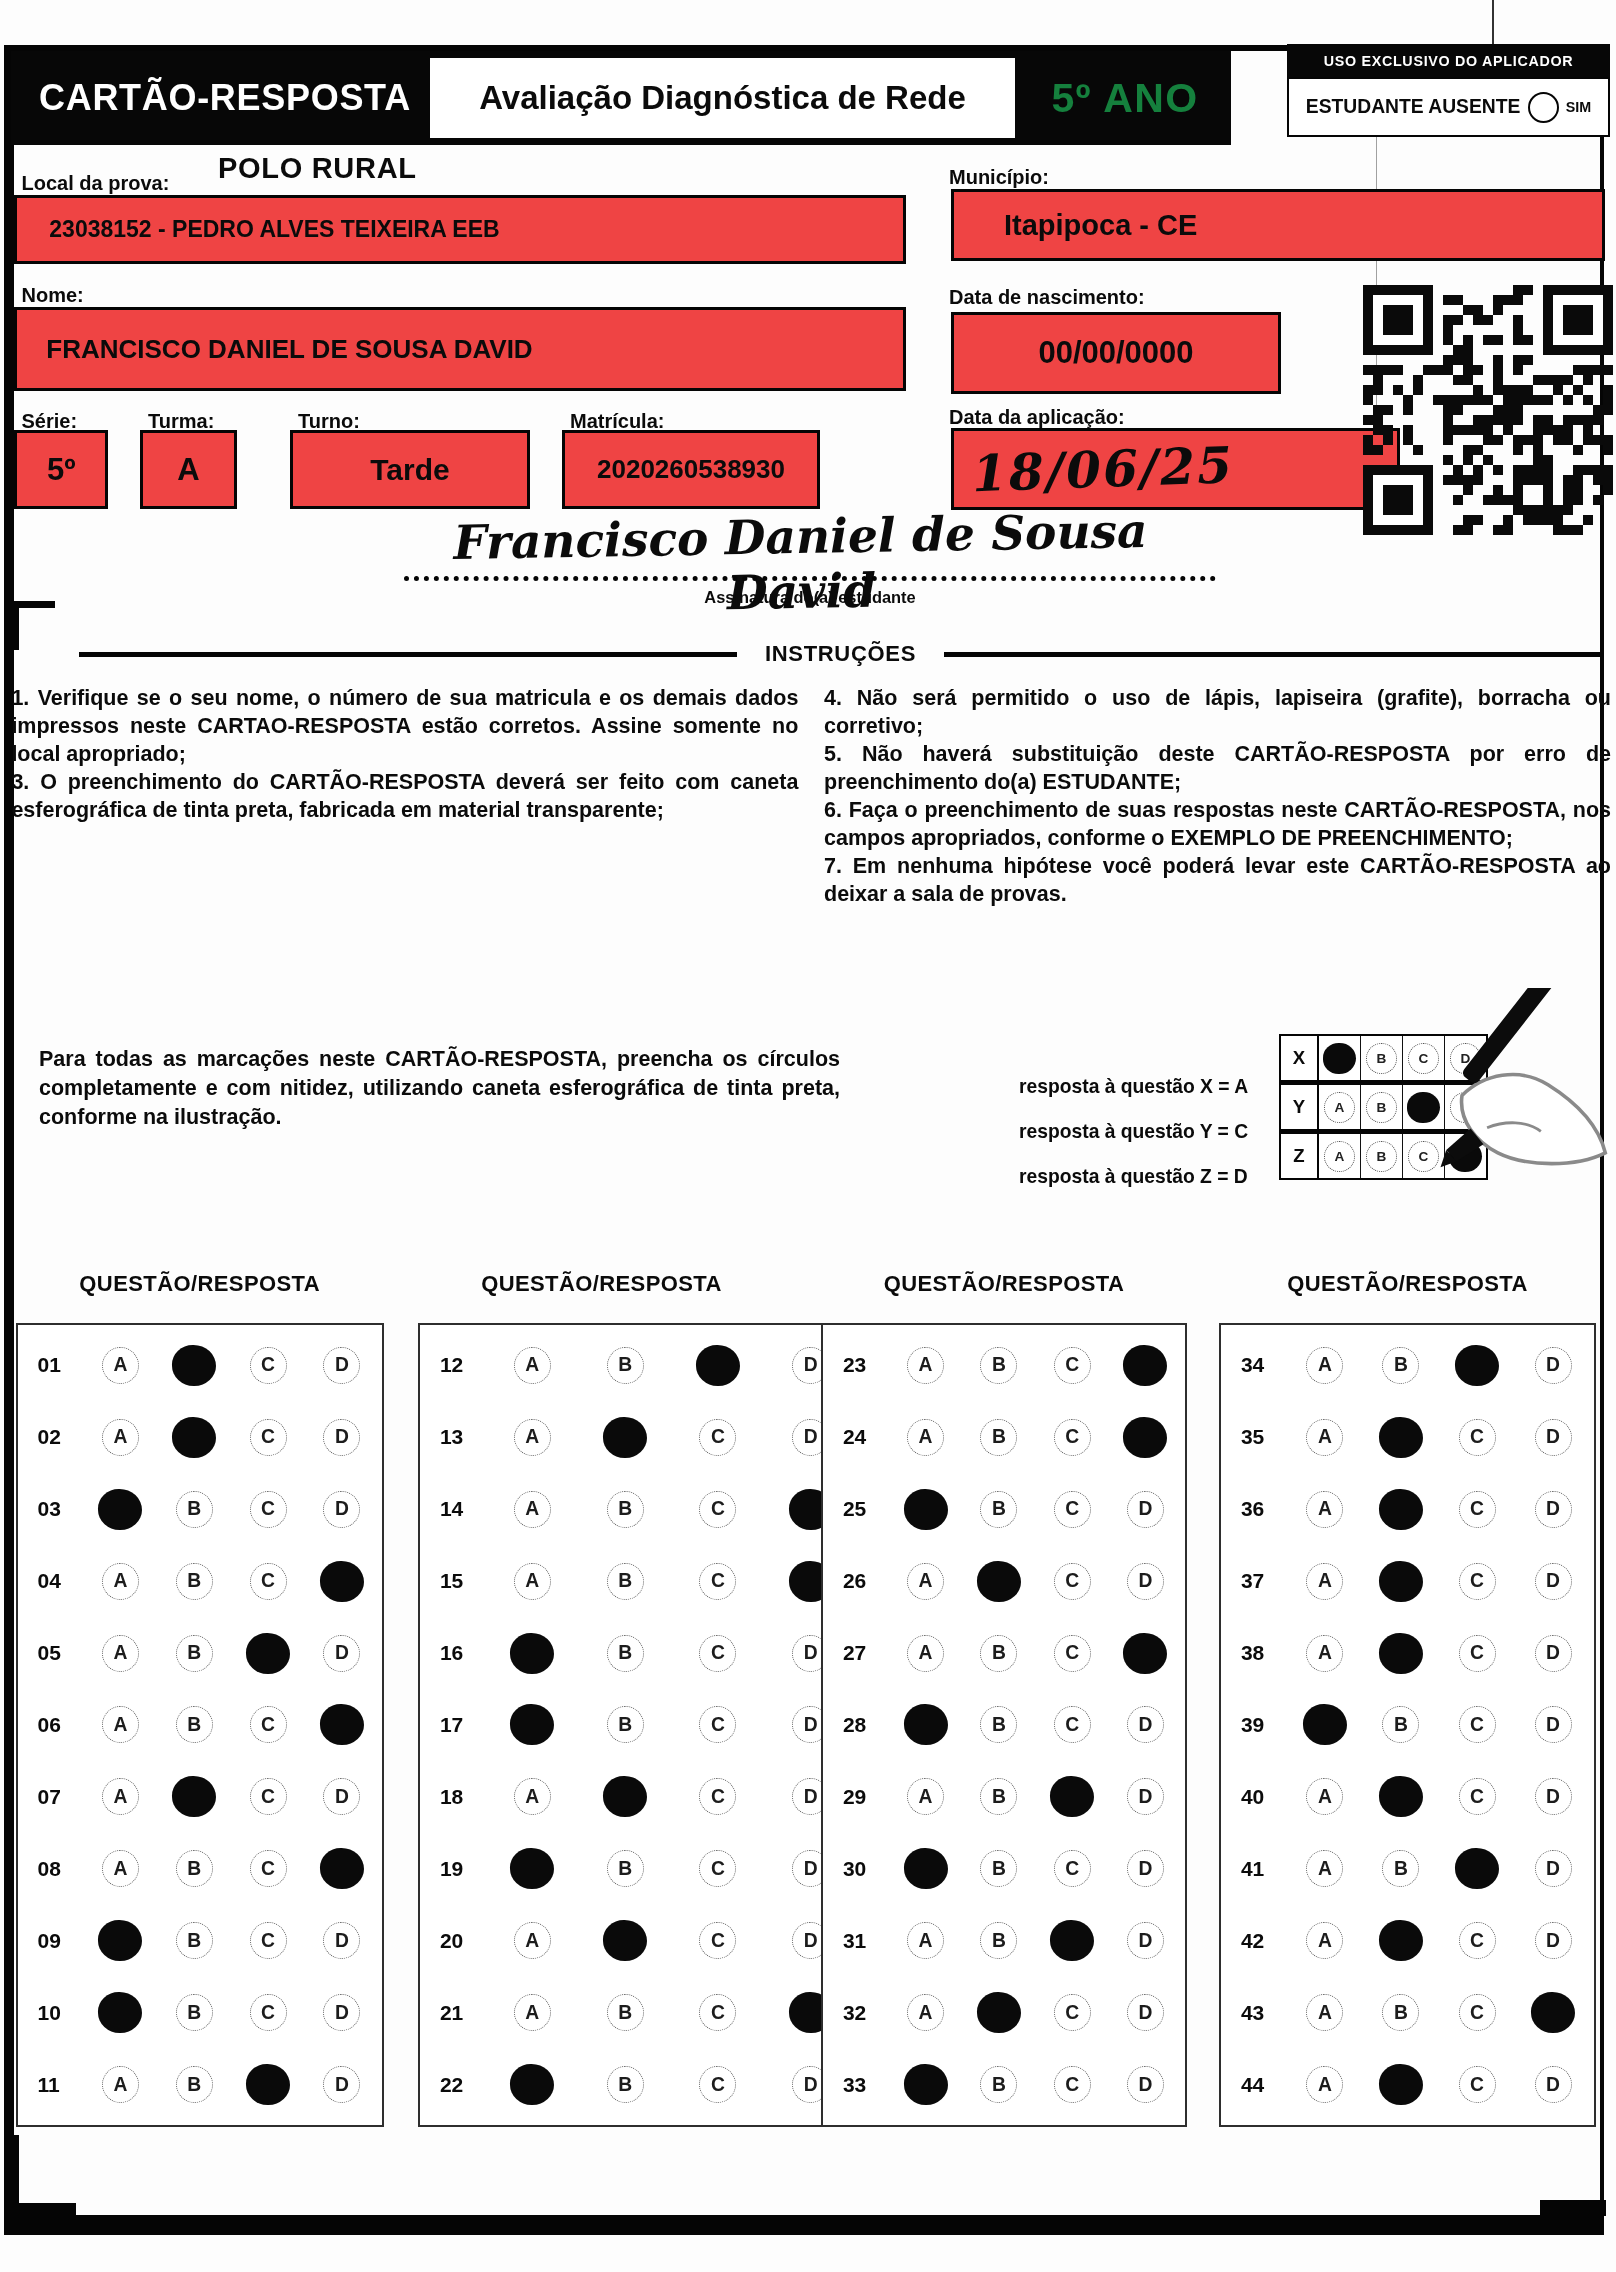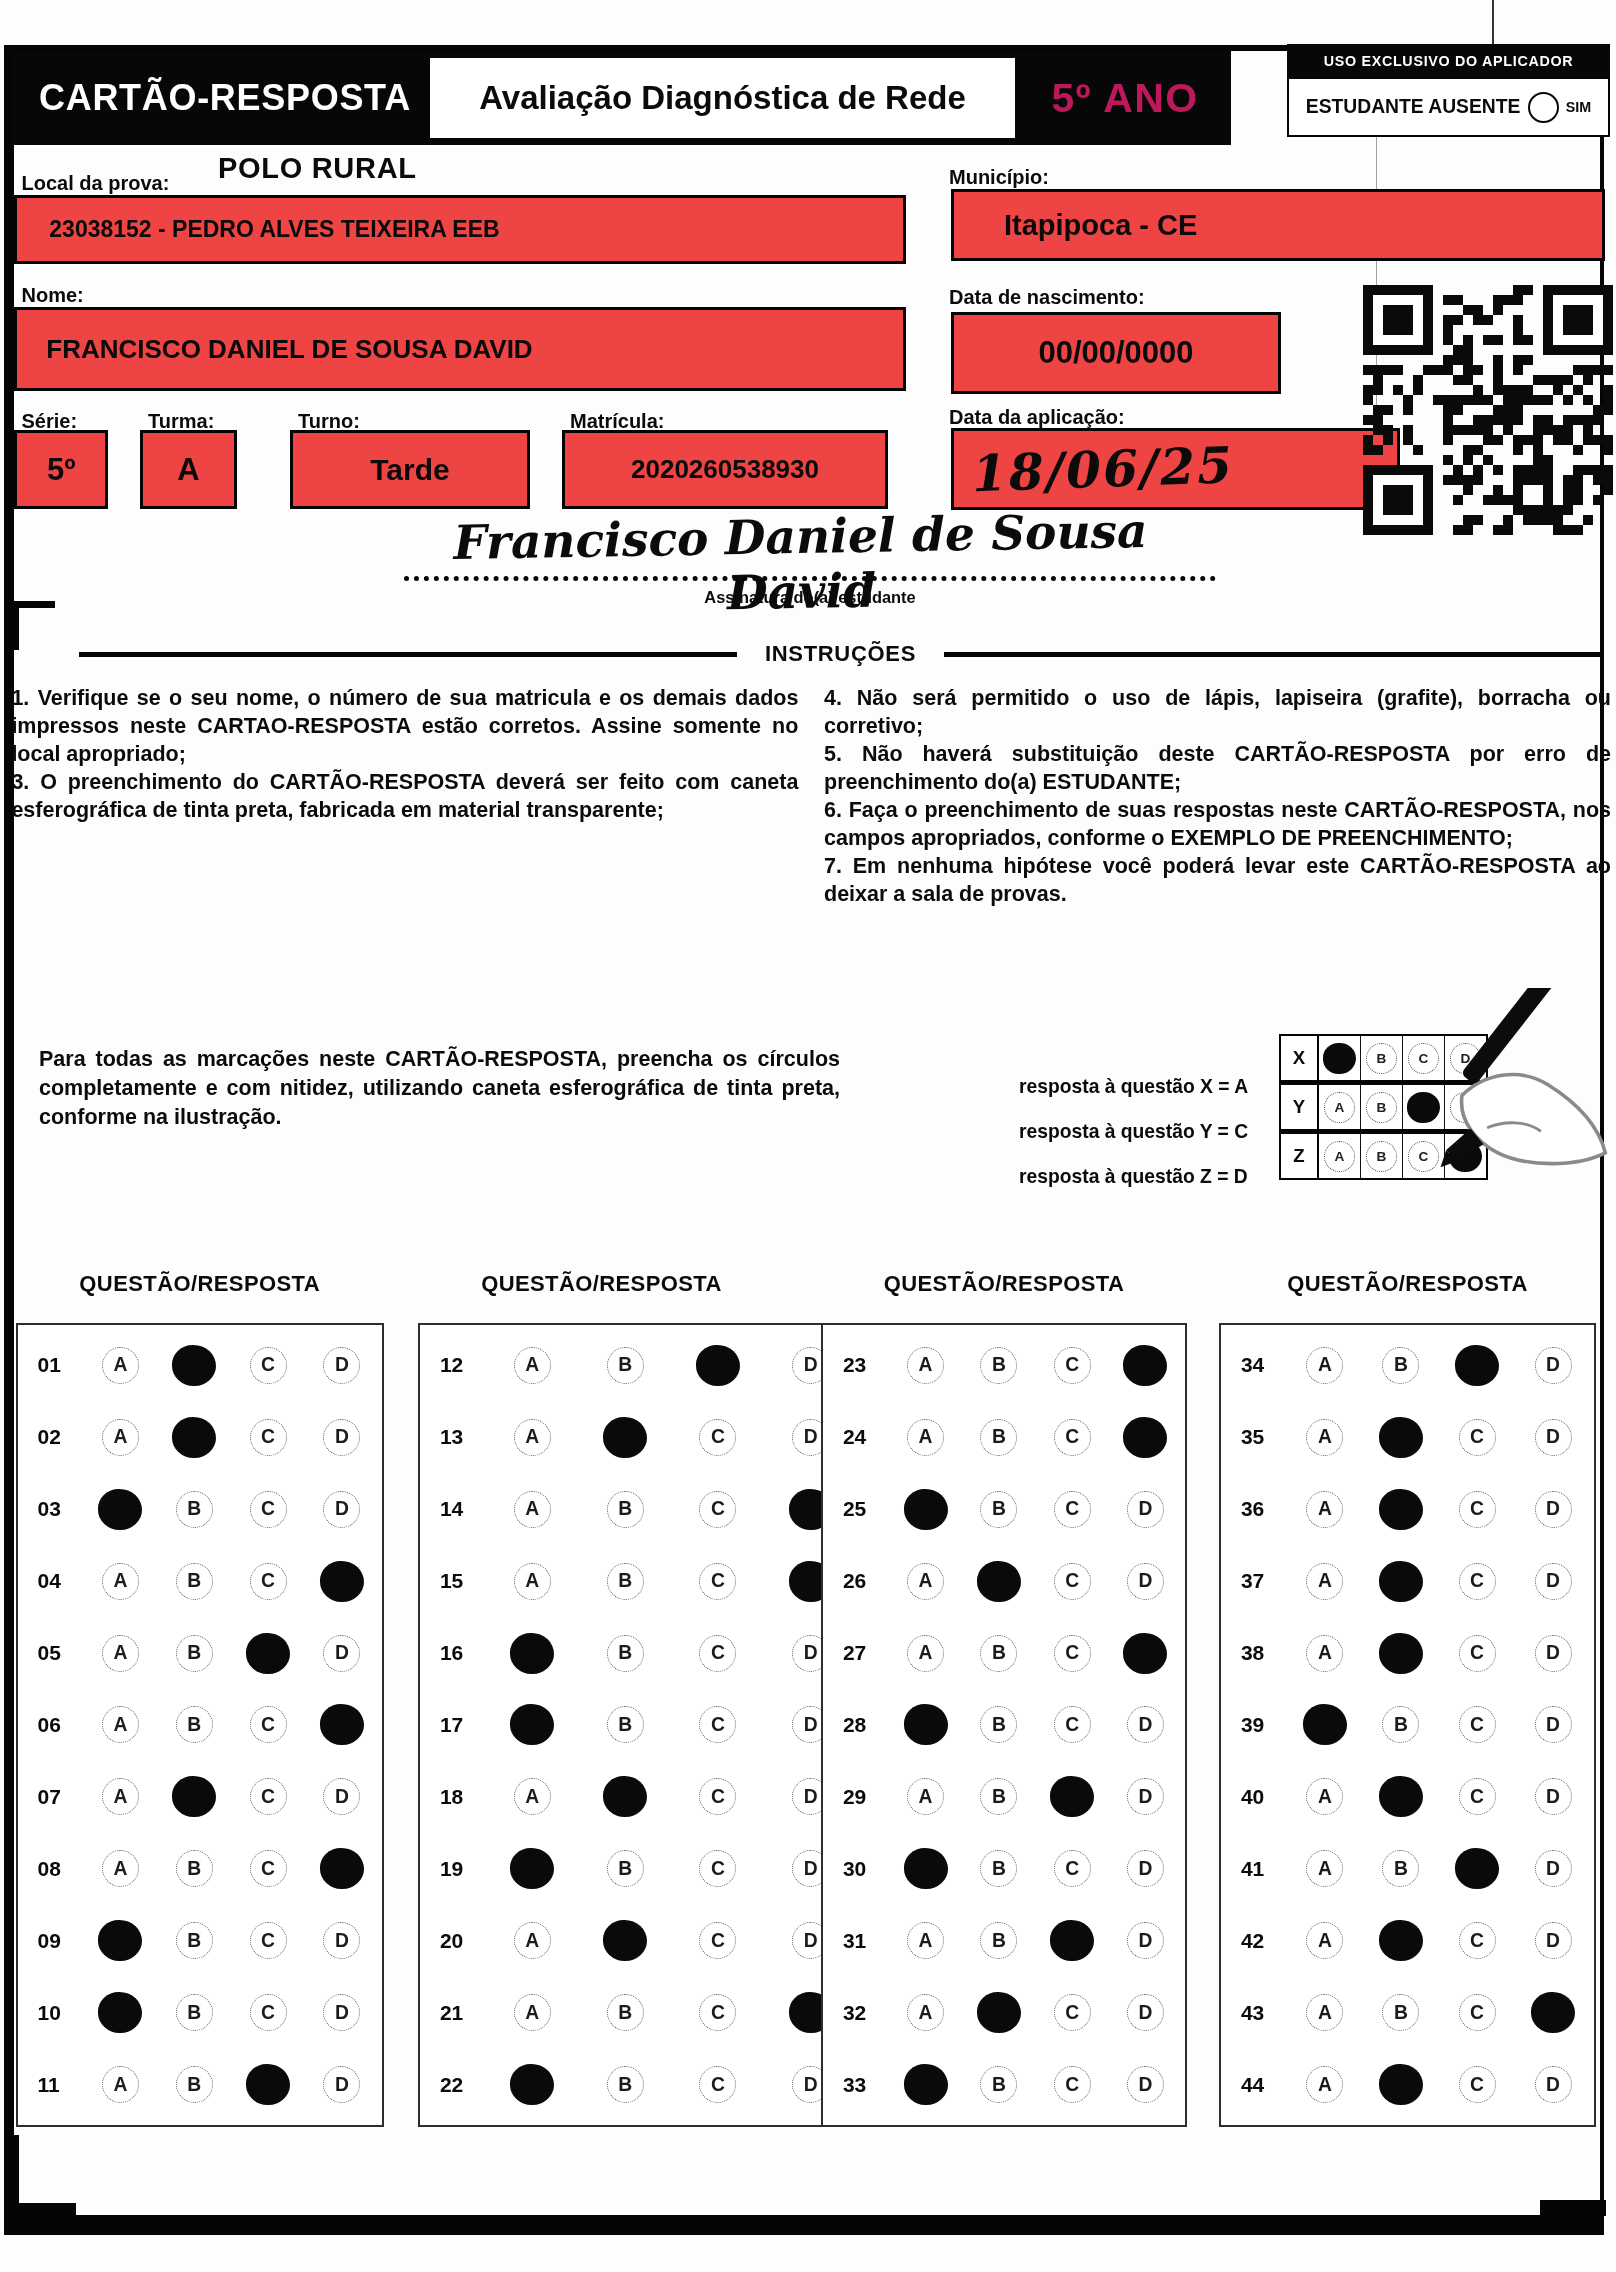--- a/index.html
+++ b/index.html
@@ -11,21 +11,21 @@
     border-left:10.7px solid #050505;border-top:6.4px solid #050505;
     border-right:4.3px solid #050505;border-bottom:20px solid #050505;background:transparent;}
   .fold-line{left:1492px;top:0;width:2.1px;height:45px;background:#333;}
   .fold-line2{left:1376px;top:68px;width:1.4px;height:436px;background:#555;opacity:.55;}
   
   .header-bar{left:10.7px;top:51px;width:1220px;height:94px;background:#070707;}
   .card-title{left:39px;top:61px;width:386px;height:73px;color:#fff;font-weight:bold;
     font-size:36px;display:flex;align-items:center;letter-spacing:0.7px;}
   .assess-box{left:430px;top:58px;width:585px;height:80px;background:#fff;
     display:flex;align-items:center;justify-content:center;font-size:33px;font-weight:bold;}
-  .grade{left:1019px;top:58px;width:212px;height:80px;color:#be185d;font-weight:bold;font-size:41px;
+  .grade{left:1019px;top:58px;width:212px;height:80px;color:#15803d;font-weight:bold;font-size:41px;
     display:flex;align-items:center;justify-content:center;letter-spacing:1.4px;}
   .aplicador-bar{left:1287px;top:44px;width:323px;height:33px;background:#070707;color:#fff;
     font-weight:bold;font-size:14.3px;display:flex;align-items:center;justify-content:center;letter-spacing:0.7px;}
   .absent-box{left:1287px;top:77px;width:323px;height:60px;background:#fff;box-sizing:border-box;
     border:2.9px solid #050505;display:flex;align-items:center;justify-content:center;gap:7.2px;}
   .absent-label{font-weight:bold;font-size:19.3px;}
   .absent-circle{width:27px;height:27px;border:2.1px solid #050505;border-radius:50%;background:#fff;}
   .absent-sim{font-weight:bold;font-size:14.3px;}
   
   .flabel{font-weight:bold;font-size:20px;}
@@ -48,21 +48,21 @@
   .lbl-serie{left:21.5px;top:410px;}
   .box-serie{left:14.3px;top:430px;width:94px;height:79px;justify-content:center;}
   .box-serie .fval{font-size:31px;}
   .lbl-turma{left:148px;top:410px;}
   .box-turma{left:140px;top:430px;width:97px;height:79px;justify-content:center;}
   .box-turma .fval{font-size:31px;}
   .lbl-turno{left:298px;top:410px;}
   .box-turno{left:290px;top:430px;width:240px;height:79px;justify-content:center;}
   .box-turno .fval{font-size:30px;}
   .lbl-matricula{left:570px;top:410px;}
-  .box-matricula{left:562px;top:430px;width:326px;height:79px;justify-content:center;align-items:center;}
+  .box-matricula{left:562px;top:430px;width:258px;height:79px;justify-content:center;align-items:center;}
   .box-matricula .fval{font-size:26px;}
   .lbl-aplicacao{left:949px;top:406px;}
   .box-aplicacao{left:951px;top:428px;width:449px;height:82px;}
   .box-aplicacao .fval{font-size:50px;padding-left:18px;transform:rotate(-2deg);letter-spacing:2.1px;}
   .qr{left:1363px;top:285px;width:250px;height:250px;}
   
   .sig-name{left:386px;top:509px;width:830px;text-align:center;font-size:47px;transform:rotate(-1deg);}
   .sig-line{left:404px;top:576px;width:812px;border-bottom:5px dotted #050505;height:0;}
   .sig-caption{left:404px;top:588px;width:812px;text-align:center;font-weight:bold;font-size:16.4px;}
   .corner{background:#050505;}

